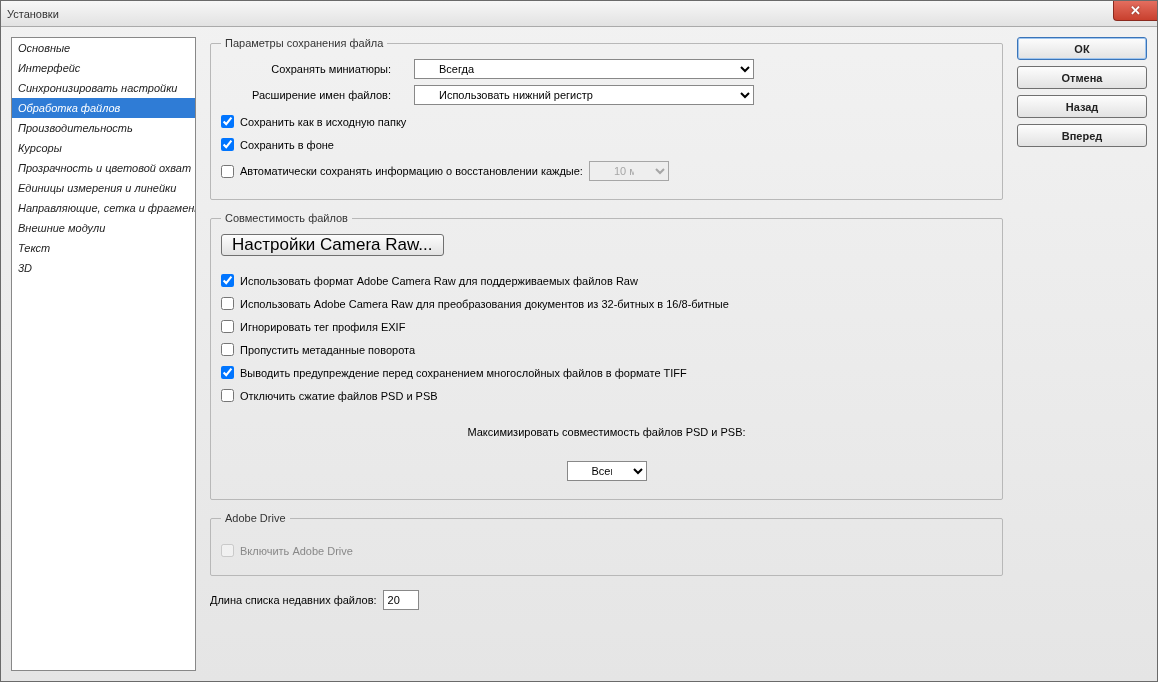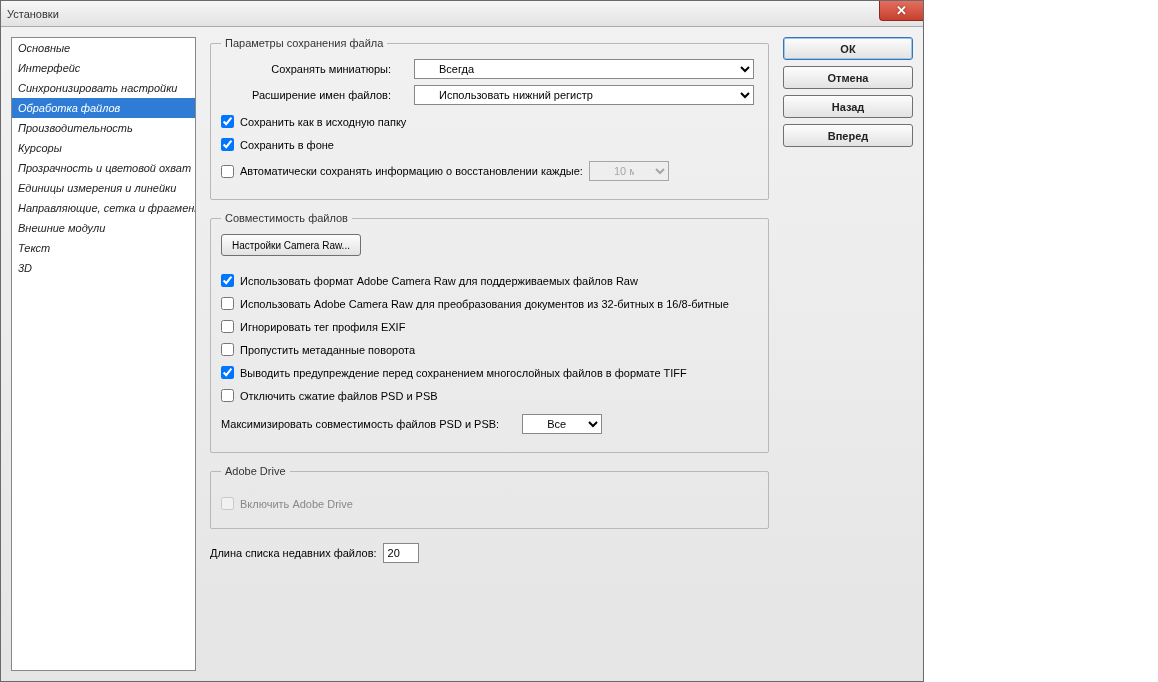--- a/index.html
+++ b/index.html
@@ -6,21 +6,21 @@
   body {
     margin: 0;
     font-family: Tahoma, Arial, sans-serif;
     font-size: 11px;
     background: #fff;
     width: 1158px;
     height: 682px;
     overflow: hidden;
   }
   .window {
-    width: 924px;
+    width: 1158px;
     height: 682px;
     background: linear-gradient(#f2f2f2, #e5e5e5);
     border: 1px solid #6a6a6a;
     position: relative;
   }
   .titlebar {
     height: 26px;
     background: linear-gradient(#f7f7f7, #e2e2e2);
     display: flex;
     align-items: center;
@@ -134,21 +134,21 @@
     margin: 0;
   }
   .disabled { color: #888; }
   .inline-btn {
     height: 22px;
     padding: 0 10px;
     border: 1px solid #707070;
     border-radius: 3px;
     background: linear-gradient(#fdfdfd, #e2e2e2);
     display: inline-flex; align-items: center;
-    font-size: 10px;
+    font-size: 17px;
     margin-bottom: 8px;
   }
   .recent-row {
     display: flex; align-items: center; gap: 6px;
     margin-top: 2px;
   }
   .recent-row input { width: 36px; }
 </style>
 </head>
 <body>
@@ -239,21 +239,21 @@
         </div>
         <div class="chk-row">
           <input type="checkbox" checked="" style="">
           <span>Выводить предупреждение перед сохранением многослойных файлов в формате TIFF</span>
         </div>
         <div class="chk-row">
           <input type="checkbox" style="">
           <span>Отключить сжатие файлов PSD и PSB</span>
         </div>
 
-        <div class="form-row" style="margin-top:12px;">
+        <div class="form-row" style="margin-top:24px;flex-direction:column;">
           <span>Максимизировать совместимость файлов PSD и PSB:</span>
           <select class="sel-med">
             <option>Всегда</option>
           </select>
         </div>
       </fieldset>
 
       <fieldset>
         <legend>Adobe Drive</legend>
         <div class="chk-row disabled">

